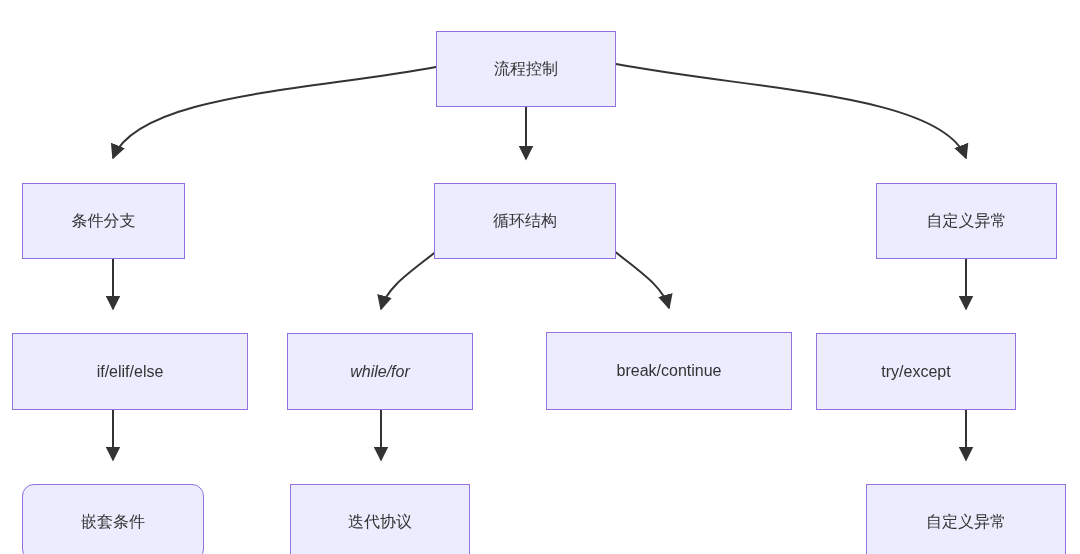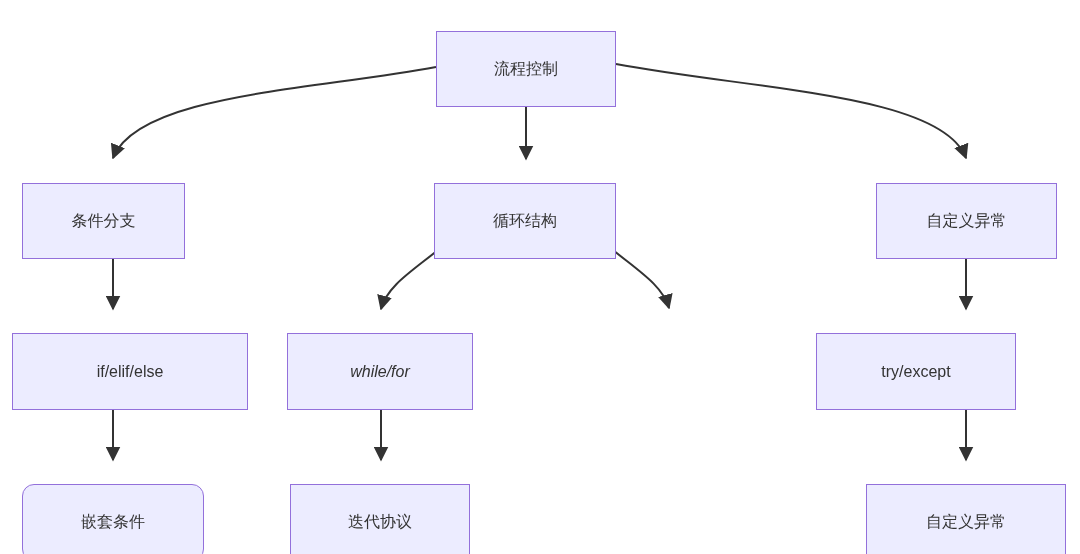--- a/index.html
+++ b/index.html
@@ -82,20 +82,23 @@
   </div>
 
   <div class="node" style="left:12px; top:313px; width:236px; height:77px;">
     <span>if/elif/else</span>
   </div>
 
   <div class="node" style="left:287px; top:313px; width:186px; height:77px;font-style:italic;">
     <span>while/for</span>
   </div>
 
+  <div class="node" style="left:546px; top:312px; width:246px; height:78px;">
+    <span>break/continue</span>
+  </div>
 
   <div class="node" style="left:816px; top:313px; width:200px; height:77px;">
     <span>try/except</span>
   </div>
 
   <div class="node" style="left:22px; top:464px; width:182px; height:77px;border-radius:12px;">
     <span>嵌套条件</span>
   </div>
 
   <div class="node" style="left:290px; top:464px; width:180px; height:77px;">

